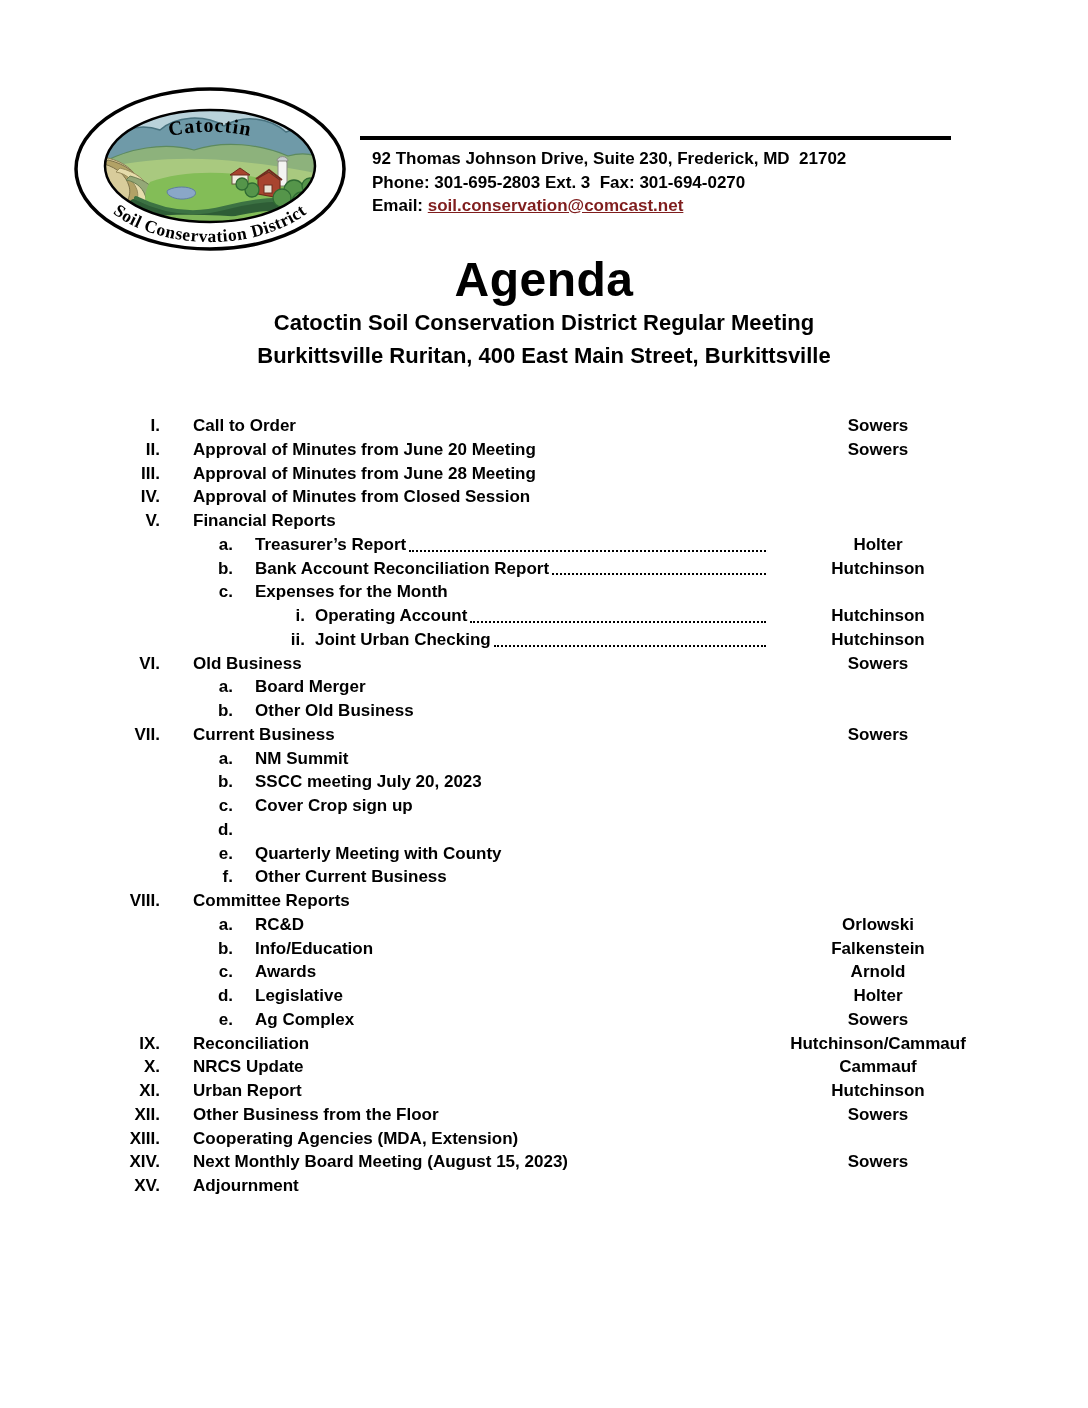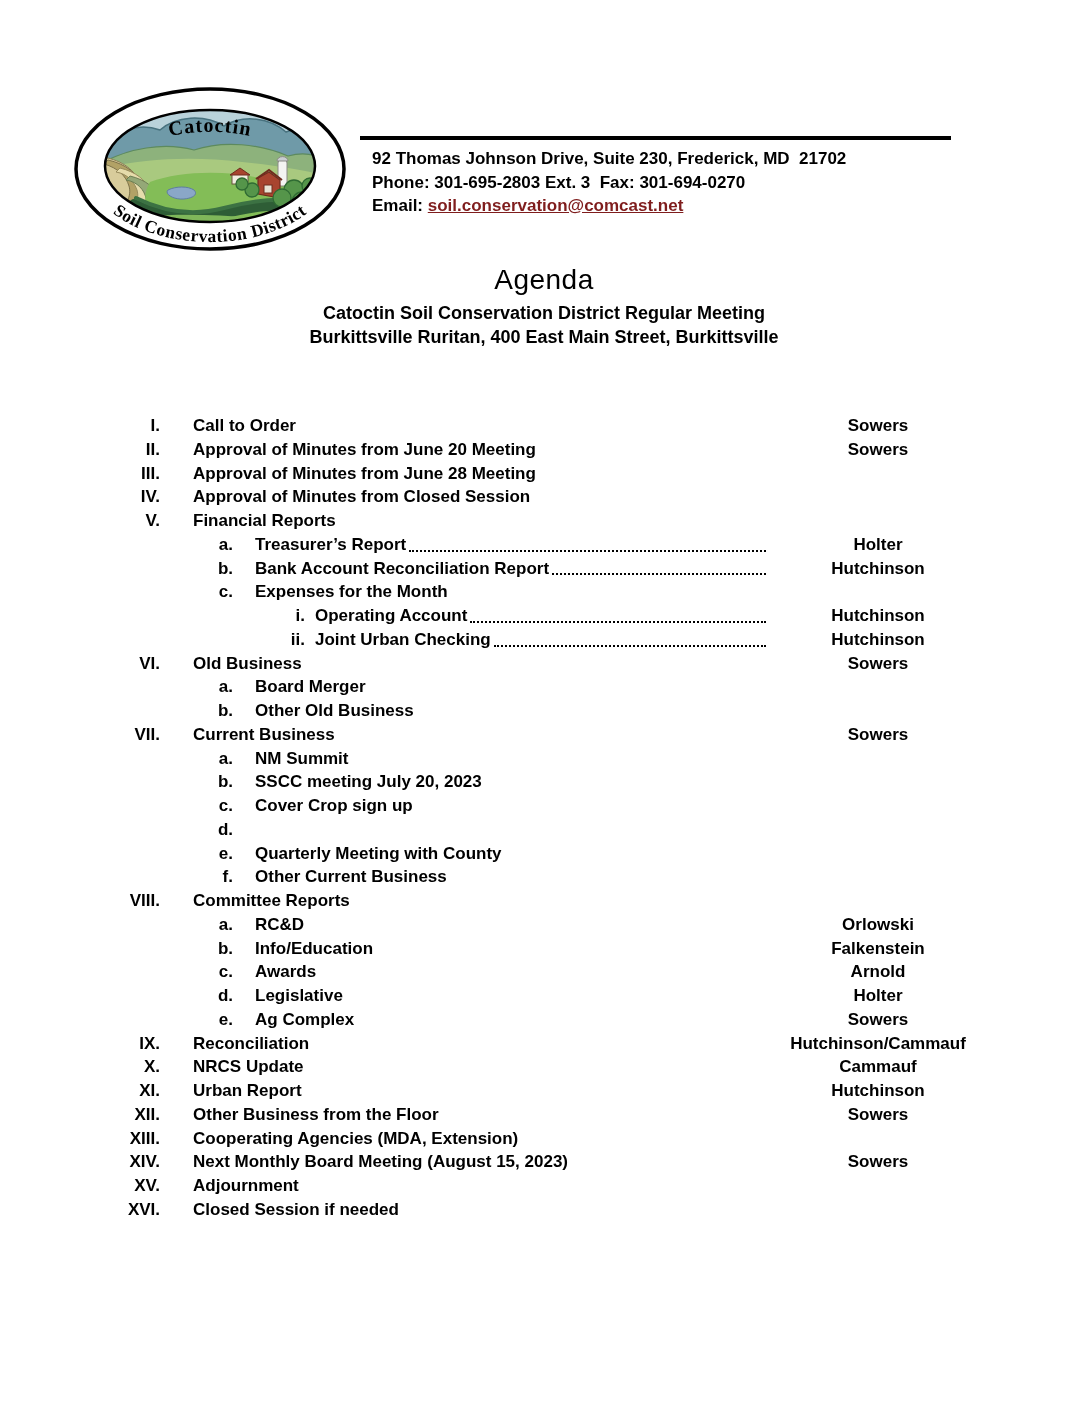--- a/index.html
+++ b/index.html
@@ -13,22 +13,22 @@
   .logo-wrap { position:absolute; left:72px; top:86px; width:276px; height:166px; }
 
   
   .contact { position:absolute; left:372px; top:136px; width:600px; }
   .contact-rule { width:591px; height:0; border-top:4px solid #000; margin-left:-12px; margin-bottom:7px; }
   .hdr-line { font-size:17px; font-weight:600; line-height:23.5px; white-space:pre-wrap; }
   .email-link { color:#7f1d1d; text-decoration:underline; font-weight:700; }
 
   
   .title-block { position:absolute; left:0; top:258px; width:1088px; text-align:center; }
-  .doc-title { font-size:28px; font-weight:400; line-height:44px; letter-spacing:0.5px; }
-  .doc-sub { font-size:18px; font-weight:600; line-height:23.5px; }
+  .doc-title { font-size:48px; font-weight:700; line-height:44px; letter-spacing:0.5px; }
+  .doc-sub { font-size:22px; font-weight:600; line-height:23.5px;margin-top:9px; }
 
   
   .agenda { position:absolute; left:0; top:414px; width:988px; }
   .row { display:flex; align-items:baseline; line-height:23.75px; font-size:17px; font-weight:600; width:988px; }
   .row .lbl { flex:0 0 auto; text-align:right; white-space:pre; }
   .row.l0 .lbl { width:160px; margin-right:33px; }
   .row.l1 .lbl { width:233px; margin-right:22px; }
   .row.l2 .lbl { width:305px; margin-right:10px; }
   .row .txt { flex:0 0 auto; white-space:pre; }
   .row .fill { flex:1 1 auto; }
@@ -317,21 +317,15 @@
         <span class="txt">Next Monthly Board Meeting (August 15, 2023)</span>
         <span class="fill"></span>
         <span class="who">Sowers</span>
       </div>
       <div class="row l0">
         <span class="lbl">XV.</span>
         <span class="txt">Adjournment</span>
         <span class="fill"></span>
         <span class="who"></span>
       </div>
-      <div class="row l0">
-        <span class="lbl">XVI.</span>
-        <span class="txt">Closed Session if needed</span>
-        <span class="fill"></span>
-        <span class="who"></span>
-      </div>
     </div>
 
 </div>
 
 </body></html>

